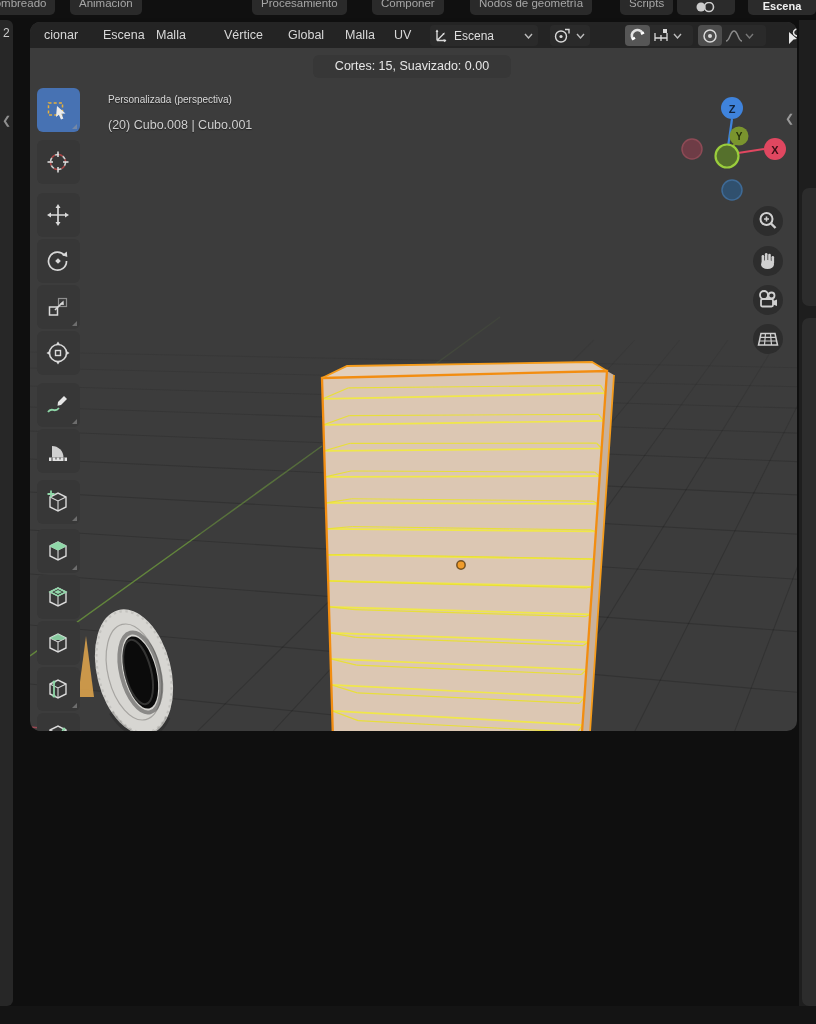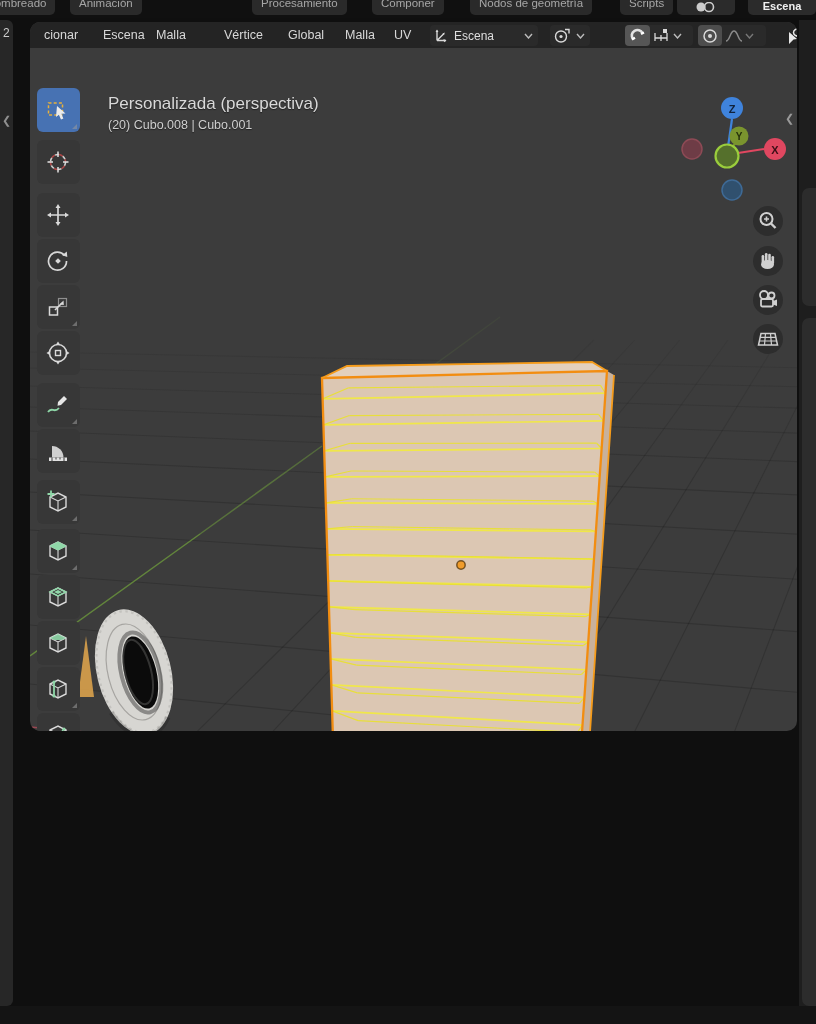--- a/index.html
+++ b/index.html
@@ -27,21 +27,21 @@
   .menu{position:absolute;top:0;height:26px;line-height:26px;color:#d8d8d8;font-size:12.5px;}
   .hbox{position:absolute;top:3px;height:21px;background:#2a2a2a;border-radius:4px;display:flex;
         align-items:center;color:#dedede;font-size:12px;}
   .hgroup{position:absolute;top:3px;height:21px;background:#2a2a2a;border-radius:4px;display:flex;align-items:center;}
   .toggle-on{background:#565656;border-radius:4px;height:21px;display:flex;align-items:center;padding:0 4px;}
   .hseg{display:flex;align-items:center;padding:0 3px;height:21px;}
   .chev{margin:0 2px;}
   #scene{position:absolute;left:0;top:26px;width:767px;height:957px;}
   #statuspill{position:absolute;left:283px;top:33px;width:198px;height:23px;background:#373737;border-radius:6px;
               color:#e6e6e6;font-size:12.5px;text-align:center;line-height:23px;}
-  #viewlabel{position:absolute;left:78px;top:72px;color:#d9d9d9;font-size:17px;text-shadow:0 1px 1px rgba(0,0,0,.5);}
+  #viewlabel{position:absolute;left:78px;top:72px;color:#d9d9d9;font-size:10px;text-shadow:0 1px 1px rgba(0,0,0,.5);}
   #objlabel{position:absolute;left:78px;top:96px;color:#cfcfcf;font-size:12.5px;text-shadow:0 1px 1px rgba(0,0,0,.5);}
   #rcollapse{position:absolute;left:755px;top:90px;color:#9a9a9a;font-size:11px;font-weight:bold;}
   
   #toolbar{position:absolute;left:7px;top:0;width:43px;height:983px;}
   .tbtn{position:absolute;left:0;width:43px;height:44px;background:#373737;border-radius:6px;}
   .tbtn.active{background:#4772b3;}
   .tbtn svg{position:absolute;left:8px;top:9px;width:26px;height:26px;}
   .tbtn .sub{position:absolute;right:3px;bottom:3px;width:0;height:0;
              border-left:5px solid transparent;border-bottom:5px solid #9a9a9a;opacity:.55;}
   
@@ -265,20 +265,21 @@
         <line x1="333.724" y1="762.9380000000001" x2="578.667" y2="780.363" stroke="#f0e74a" stroke-width="1.7"></line>
         <line x1="333.724" y1="762.9380000000001" x2="359.724" y2="776.1338666666668" stroke="#e9e035" stroke-width="1.2" opacity="0.95"></line>
         <line x1="359.724" y1="776.1338666666668" x2="573.667" y2="790.1522272727274" stroke="#e9e035" stroke-width="1.2" opacity="0.95"></line>
         <line x1="573.667" y1="790.1522272727274" x2="578.667" y2="780.363" stroke="#e9e035" stroke-width="1.2" opacity="0.95"></line>
         <path d="M322,378 L607,371 L578,790 L334,772 Z" fill="none" stroke="#f28d11" stroke-width="2.3"></path>
         <path d="M322,378 L347,366 L592,362 L607,371 M614,375 L586,792" fill="none" stroke="#f59b1a" stroke-width="1.8"></path>
         <circle cx="461" cy="565" r="4.2" fill="#f09c2b" stroke="rgba(70,42,0,0.7)" stroke-width="1.5"></circle>
       </g>
     </svg>
 
+  <div id="statuspill">Cortes: 15, Suavizado: 0.00</div>
   <div id="viewlabel">Personalizada (perspectiva)</div>
   <div id="objlabel">(20) Cubo.008 | Cubo.001</div>
   <div id="rcollapse">❮</div>
 
   <div id="toolbar">
       <div class="tbtn active" style="top: 66px;">
         <svg viewBox="0 0 26 26">
           <rect x="3.5" y="6" width="14" height="12" fill="none" stroke="#e8b13c" stroke-width="1.5" stroke-dasharray="3 2.2"></rect>
       <path d="M12,9 L20.5,16.5 L16.3,16.8 L18.4,21.4 L16,22.4 L13.9,17.8 L11,20 Z" fill="#ececec"></path>
         </svg>

